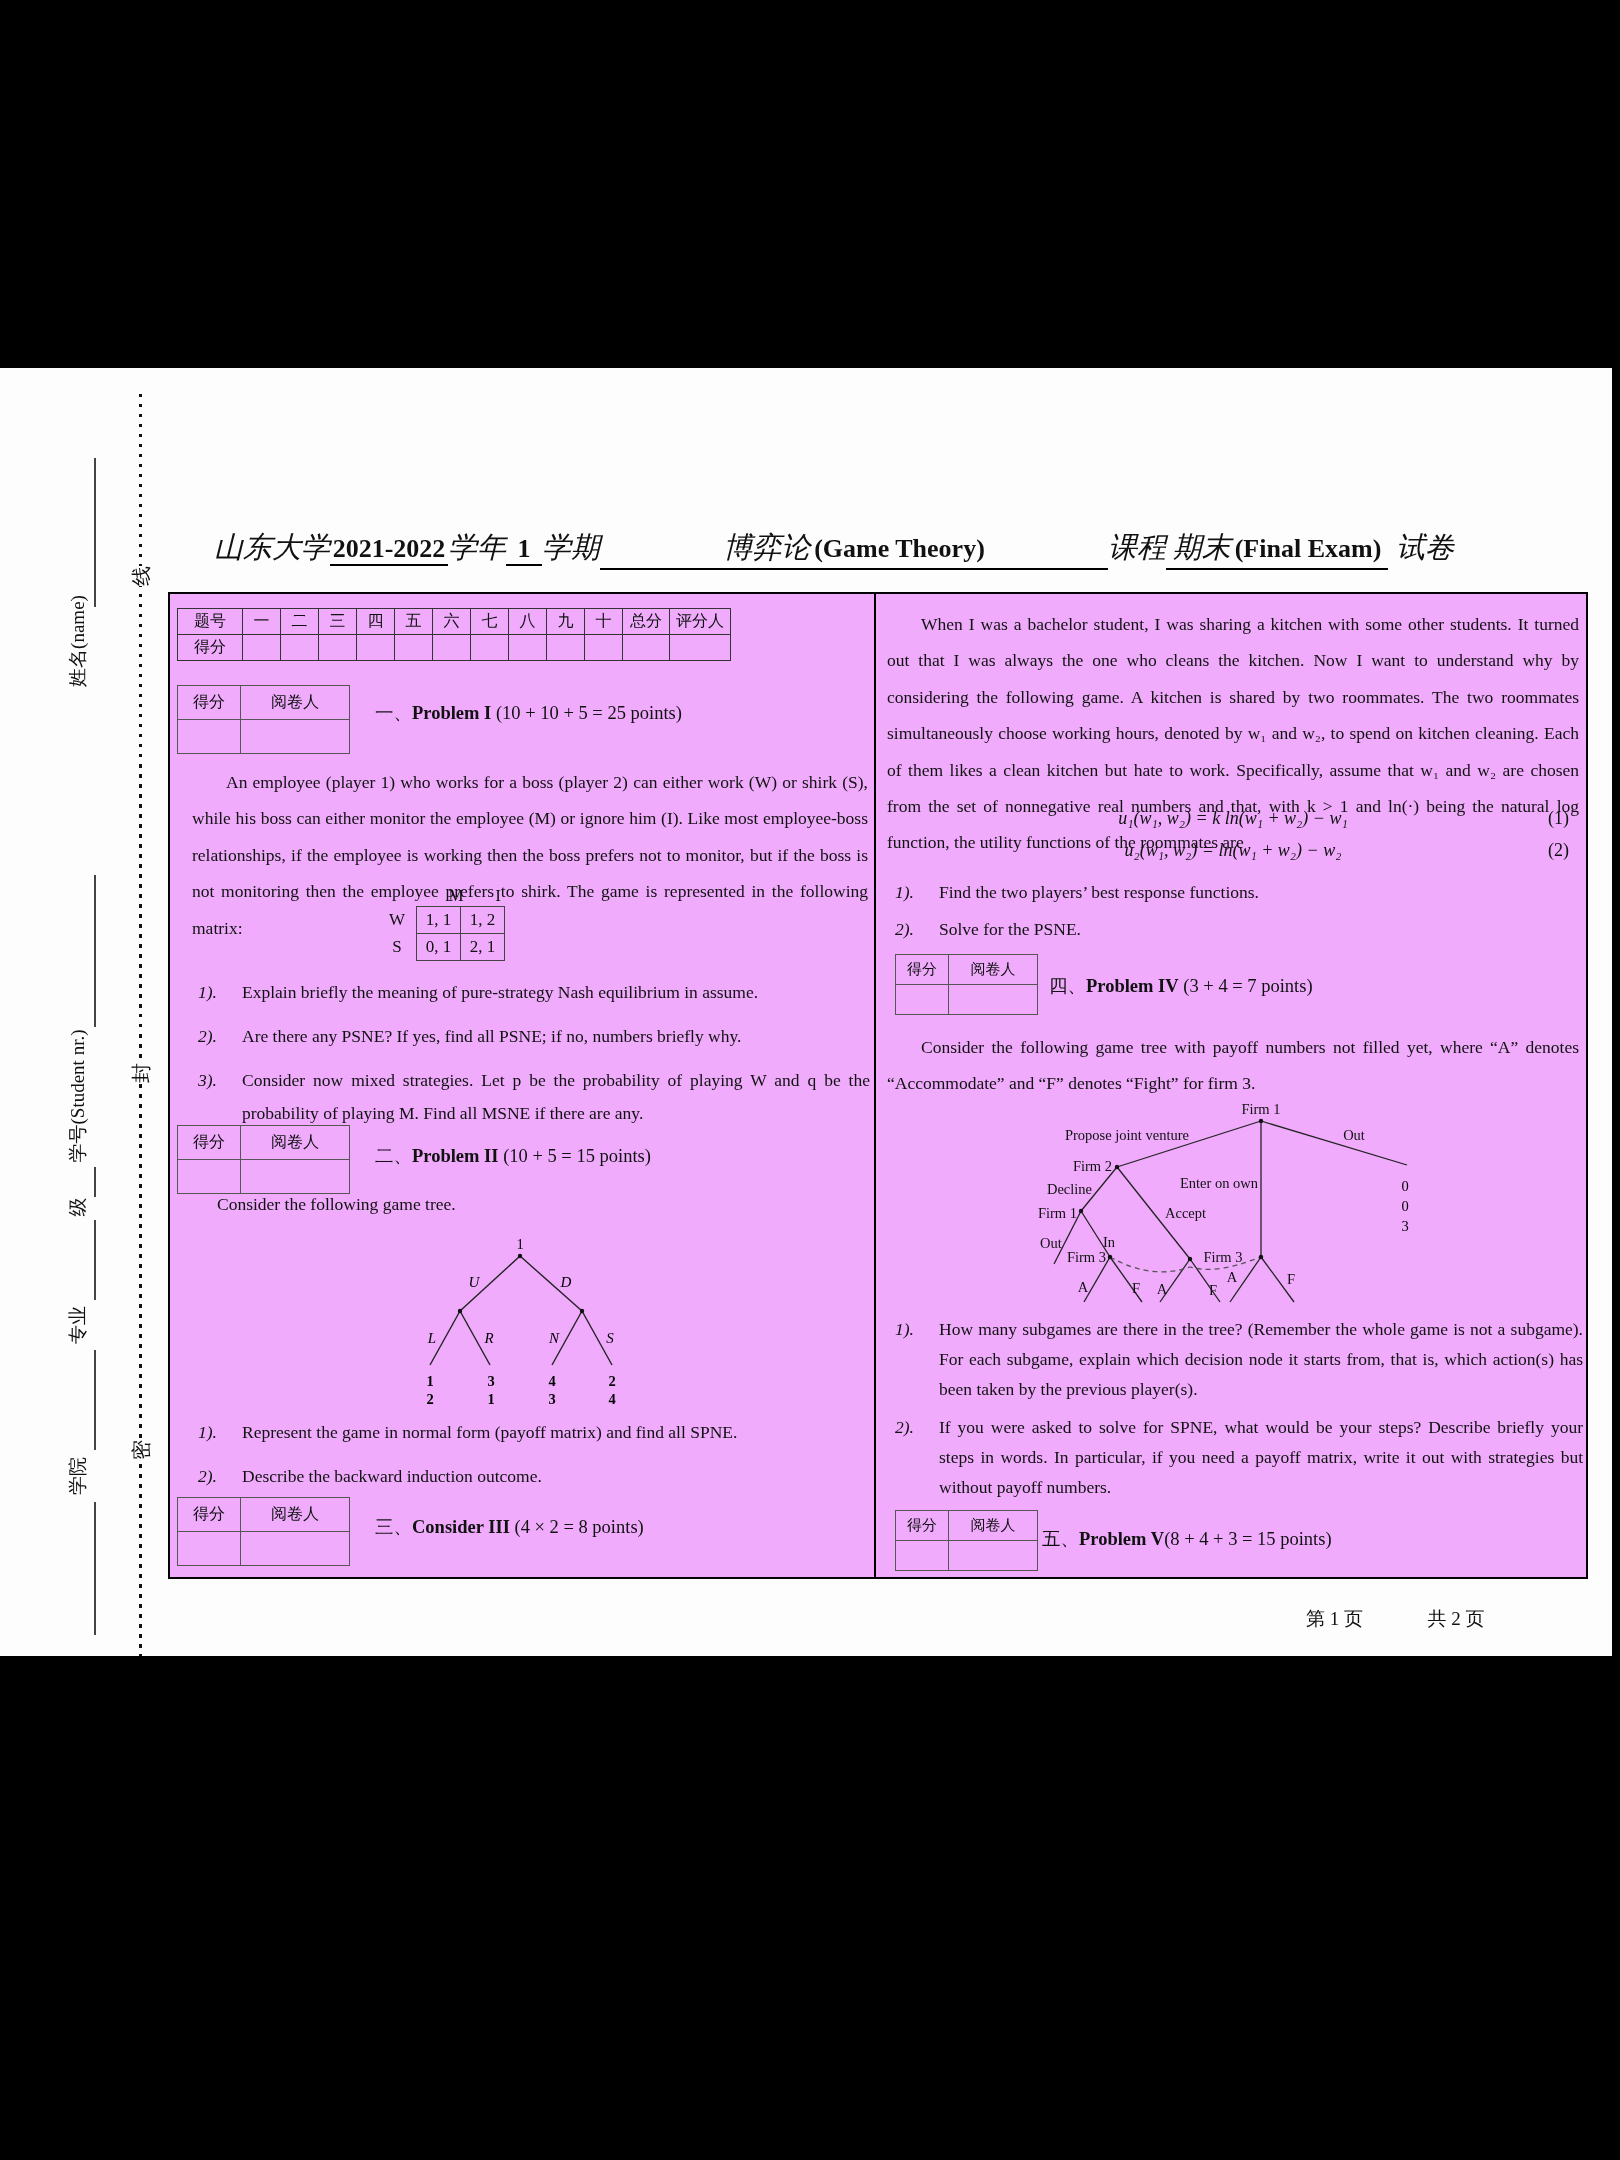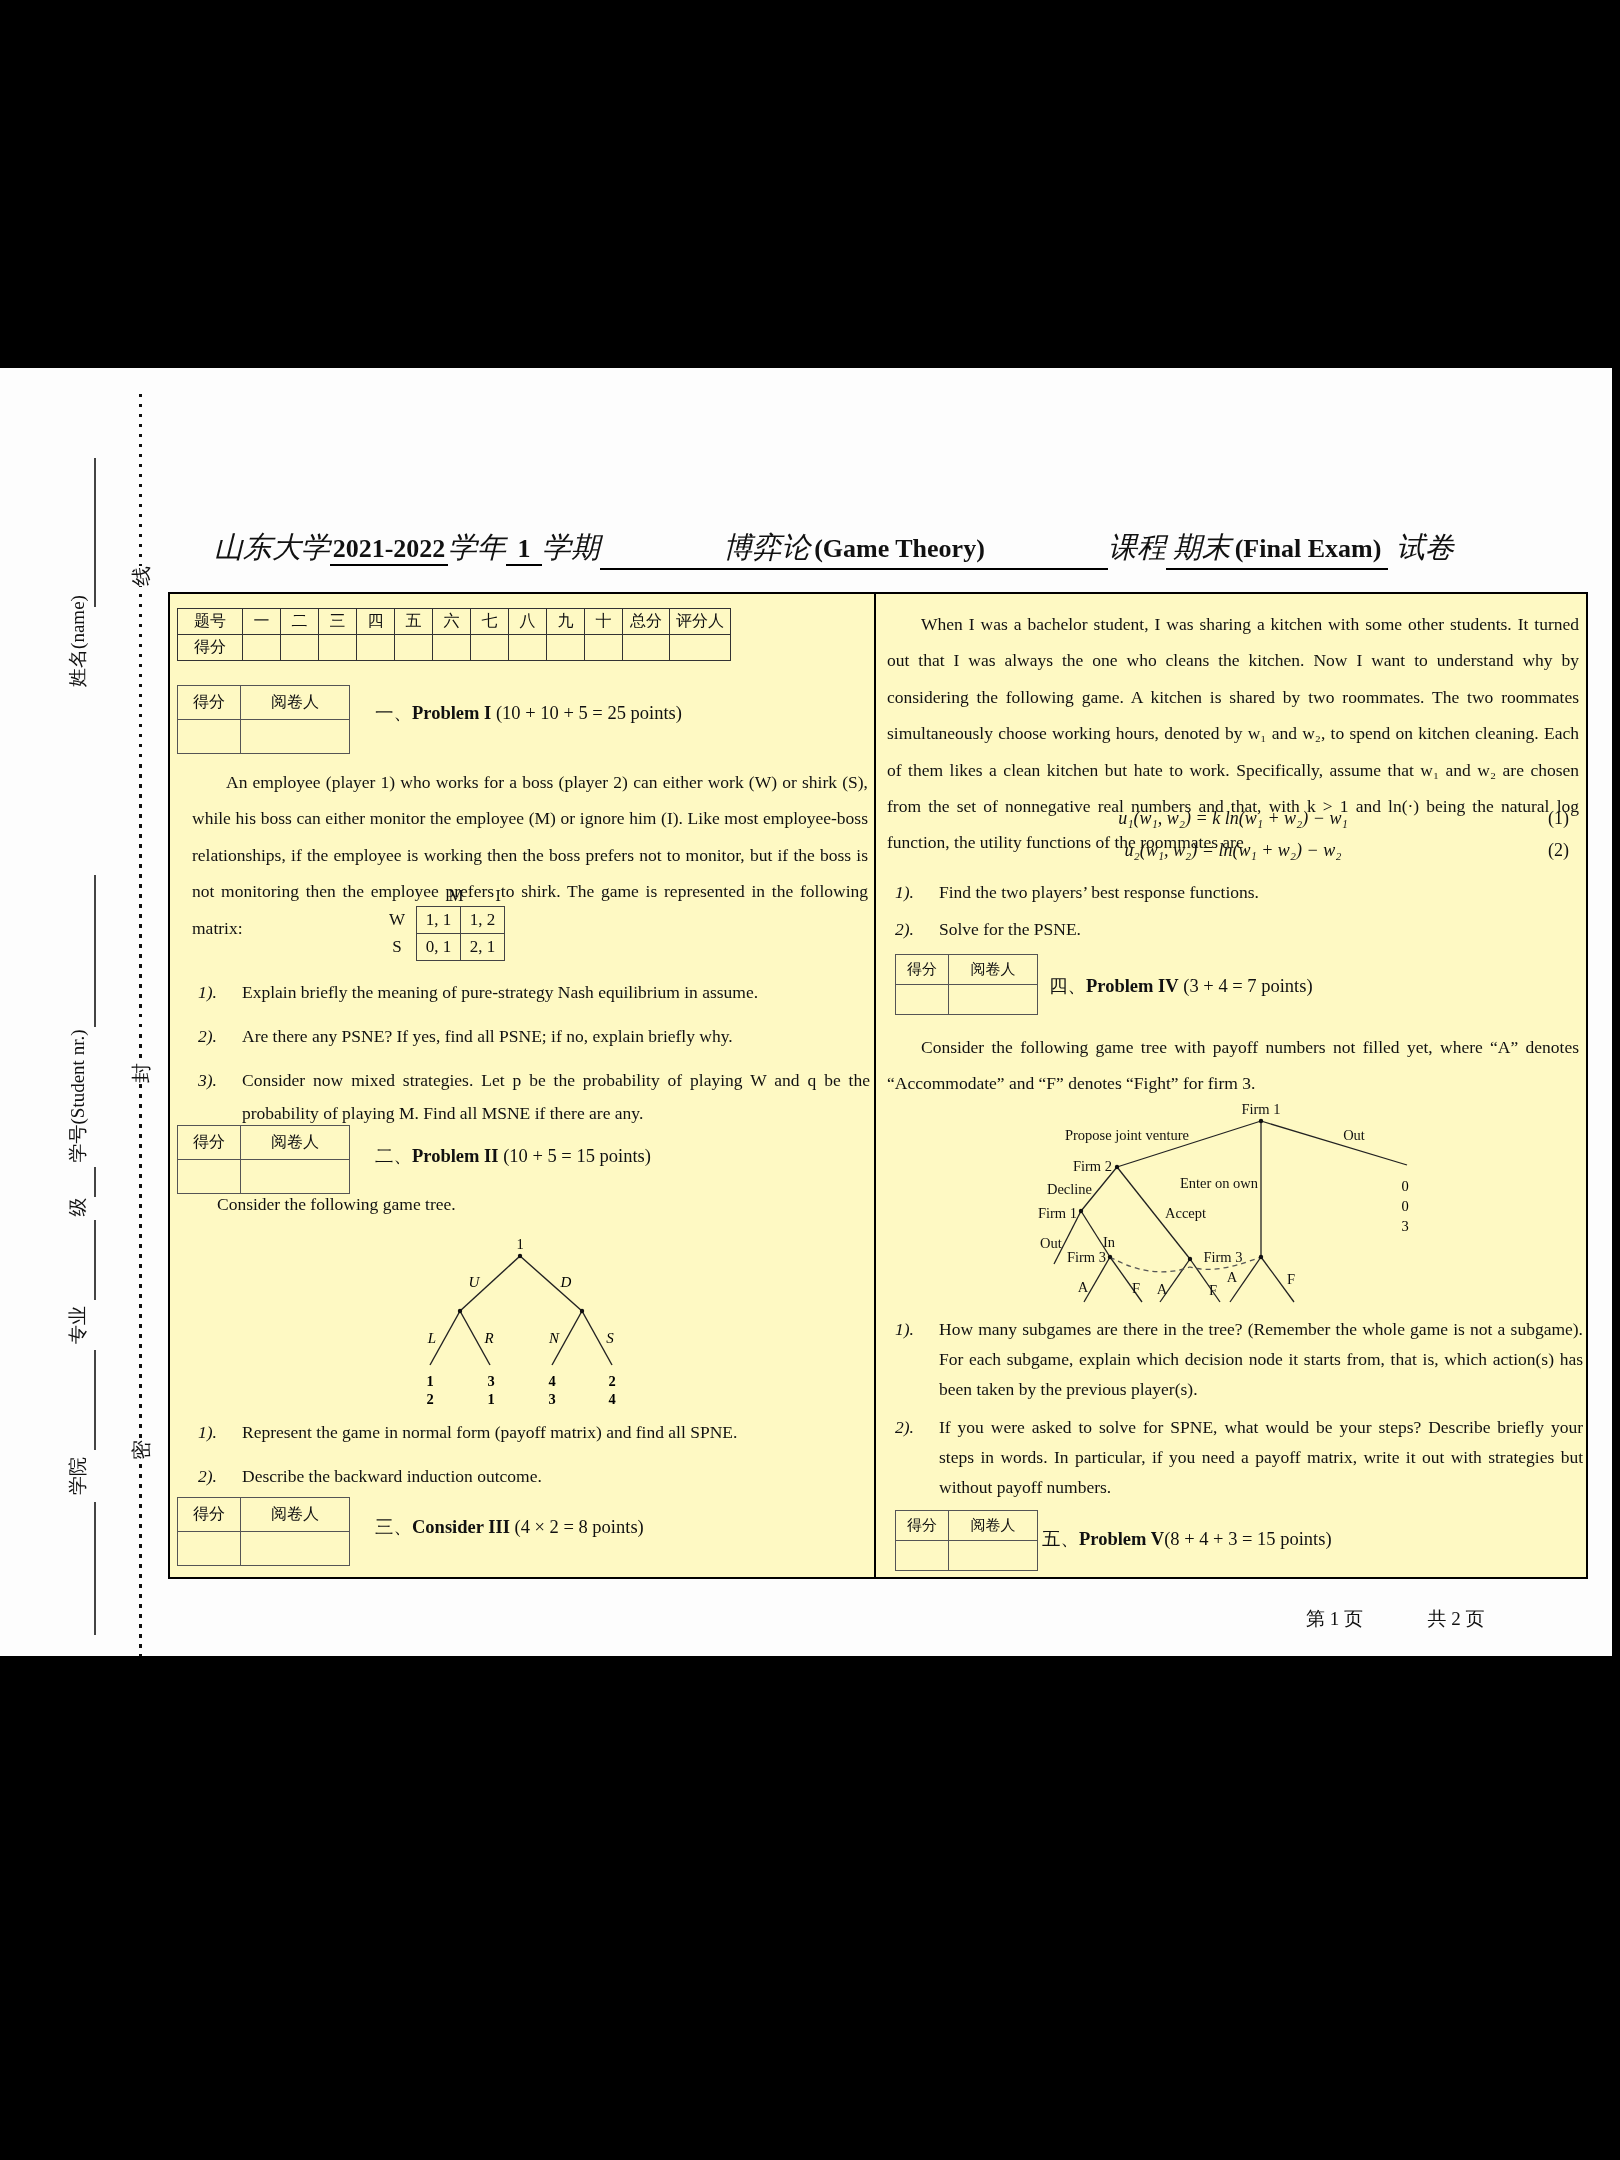--- a/index.html
+++ b/index.html
@@ -27,21 +27,21 @@
     transform:translate(-50%,-50%) rotate(-90deg);
   }
   
   .hdr{white-space:nowrap;}
   .hzh{font-size:29px;font-style:italic;}
   .hen{font-size:26px;font-weight:bold;}
   .hline{border-bottom:2px solid #000;display:inline-block;text-align:center;}
   
   .frame{
     position:absolute;left:168px;top:224px;width:1416px;height:983px;
-    border:2.5px solid #000;background:#fef9c3;
+    border:2.5px solid #000;background:#f0abfc;
   }
   .divider{position:absolute;left:704px;top:0;width:2px;height:100%;background:#000;}
   
   table{border-collapse:collapse;}
   .grid{font-size:16px;}
   .grid td{border:1.5px solid #333;text-align:center;height:25px;padding:0 2px;}
   .grid td.c1{width:60px;}
   .grid td.cn{width:33px;}
   .grid td.ct{width:42px;}
   .grid td.cg{width:56px;}
@@ -175,21 +175,21 @@
           <td class="lbl">S</td>
           <td>0, 1</td>
           <td>2, 1</td>
         </tr>
       </tbody>
         </table>
     </div>
 
     <div class="abs qlist" style="left:28px;top:382px;width:672px;">
       <div class="q"><span class="qn">1).</span><span>Explain briefly the meaning of pure-strategy Nash equilibrium in assume.</span></div>
-      <div class="q"><span class="qn">2).</span><span>Are there any PSNE? If yes, find all PSNE; if no, explain briefly why.</span></div>
+      <div class="q"><span class="qn">2).</span><span>Are there any PSNE? If yes, find all PSNE; if no, numbers briefly why.</span></div>
       <div class="q"><span class="qn">3).</span><span>Consider now mixed strategies. Let p be the probability of playing W and q be the probability of playing M. Find all MSNE if there are any.</span></div>
     </div>
 
     <table class="sbox left abs" style="left:7px;top:531px;">
       <tbody>
           <tr>
             <td class="a">得分</td>
           <td class="b">阅卷人</td>
           </tr>
       <tr>

